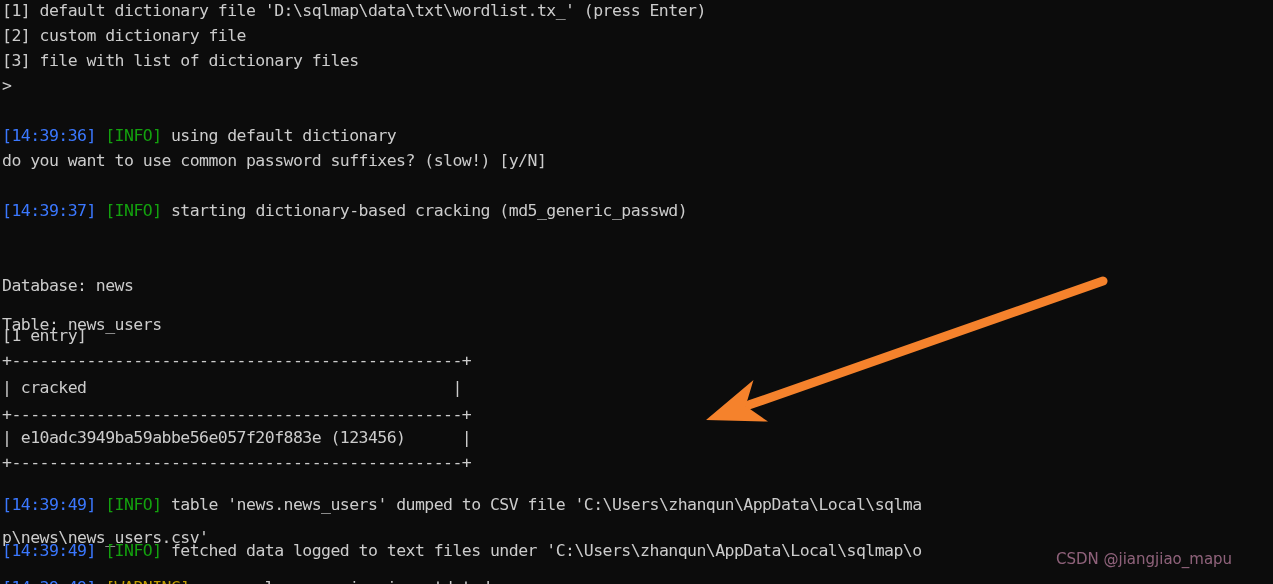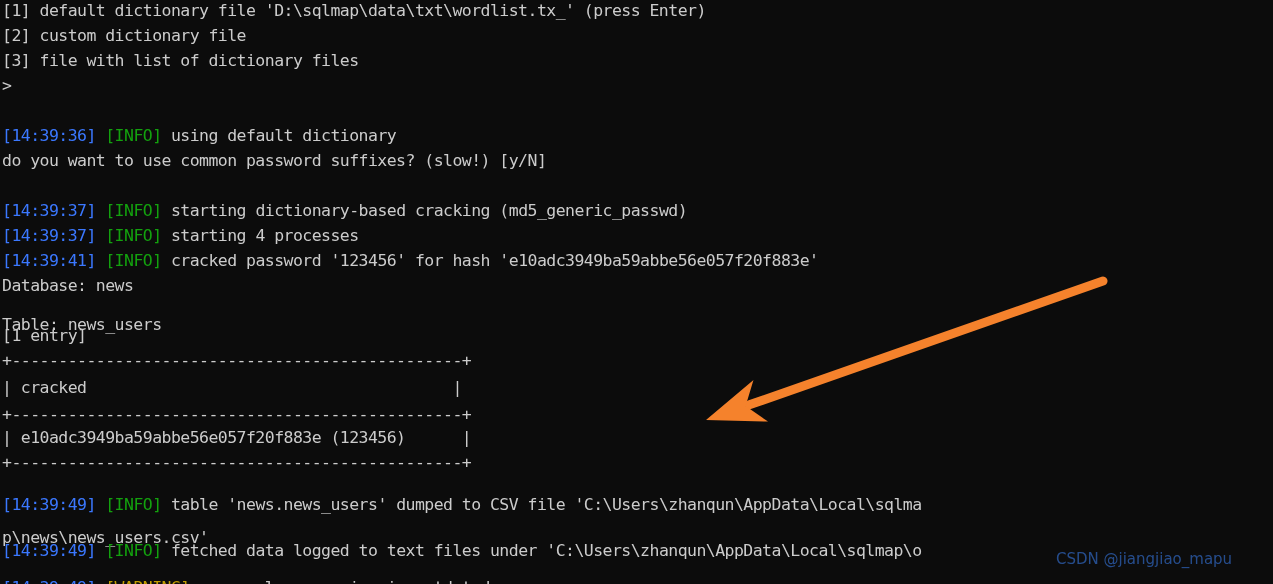--- a/index.html
+++ b/index.html
@@ -39,43 +39,41 @@
     pointer-events: none;
   }
   
   #watermark {
     position: absolute;
     left: 1056px;
     top: 549px;
     font-family: "DejaVu Sans", "Liberation Sans", sans-serif;
     font-size: 15px;
     line-height: 20px;
-    color: #3b82f6;
+    color: #f9a8d4;
     opacity: 0.55;
     white-space: pre;
     letter-spacing: 0px;
     text-align: right;
   }
 </style>
 </head>
 <body>
 
 <div id="terminal" style="background: rgb(12, 12, 12); color: rgb(204, 204, 204); padding-left: 16px;">
 
   <div class="line" style="top:-2px">[1] default dictionary file 'D:\sqlmap\data\txt\wordlist.tx_' (press Enter)</div>
   <div class="line" style="top:23px">[2] custom dictionary file</div>
   <div class="line" style="top:48px">[3] file with list of dictionary files</div>
   <div class="line" style="top:73px">&gt;</div>
 
   <div class="line" style="top:123px"><span class="ts" style="color: rgb(59, 120, 255); text-align: right;">[14:39:36]</span><span class="txt"> </span><span class="info" style="color: rgb(19, 161, 14);">[INFO]</span><span class="txt"> using default dictionary</span></div>
   <div class="line" style="top:148px">do you want to use common password suffixes? (slow!) [y/N]</div>
 
   <div class="line" style="top:198px"><span class="ts" style="color: rgb(59, 120, 255);">[14:39:37]</span><span class="txt"> </span><span class="info" style="color: rgb(19, 161, 14);">[INFO]</span><span class="txt"> starting dictionary-based cracking (md5_generic_passwd)</span></div>
-  <div class="line" style="top:223px"><span class="ts" style="color: rgb(59, 120, 255);">[14:39:37]</span><span class="txt"> </span><span class="info" style="color: rgb(19, 161, 14);">[INFO]</span><span class="txt"> starting 4 processes</span></div>
-  <div class="line" style="top:248px"><span class="ts" style="color: rgb(59, 120, 255);">[14:39:41]</span><span class="txt"> </span><span class="info" style="color: rgb(19, 161, 14);">[INFO]</span><span class="txt"> cracked password '123456' for hash 'e10adc3949ba59abbe56e057f20f883e'</span></div>
 
   <div class="line" style="top:273px">Database: news</div>
   <div class="line" style="top:312px">Table: news_users</div>
   <div class="line" style="top:323px">[1 entry]</div>
 
   <div class="line" style="top:348px">+------------------------------------------------+</div>
   <div class="line" style="top:375px">| cracked                                       |</div>
   <div class="line" style="top:402px">+------------------------------------------------+</div>
   <div class="line" style="top:425px">| e10adc3949ba59abbe56e057f20f883e (123456)      |</div>
   <div class="line" style="top:450px">+------------------------------------------------+</div>

